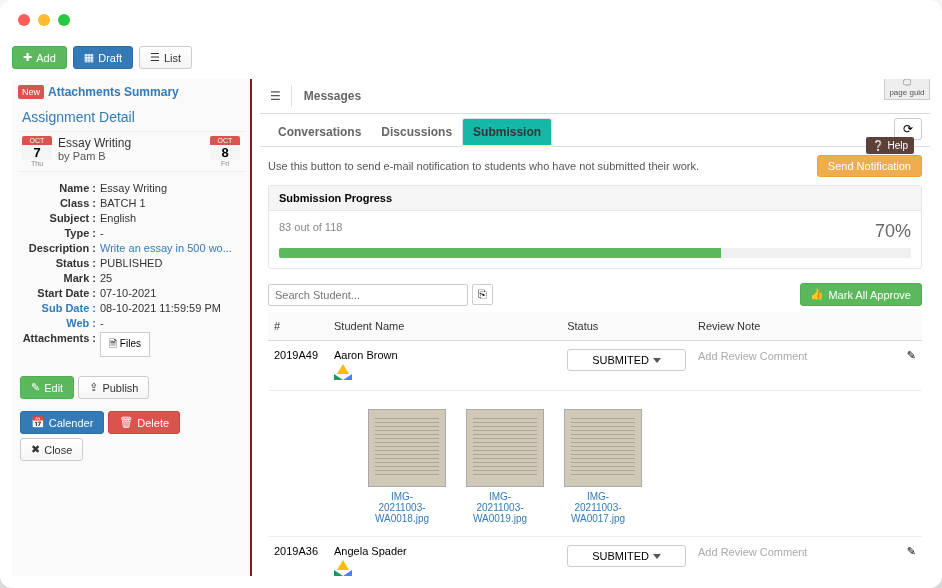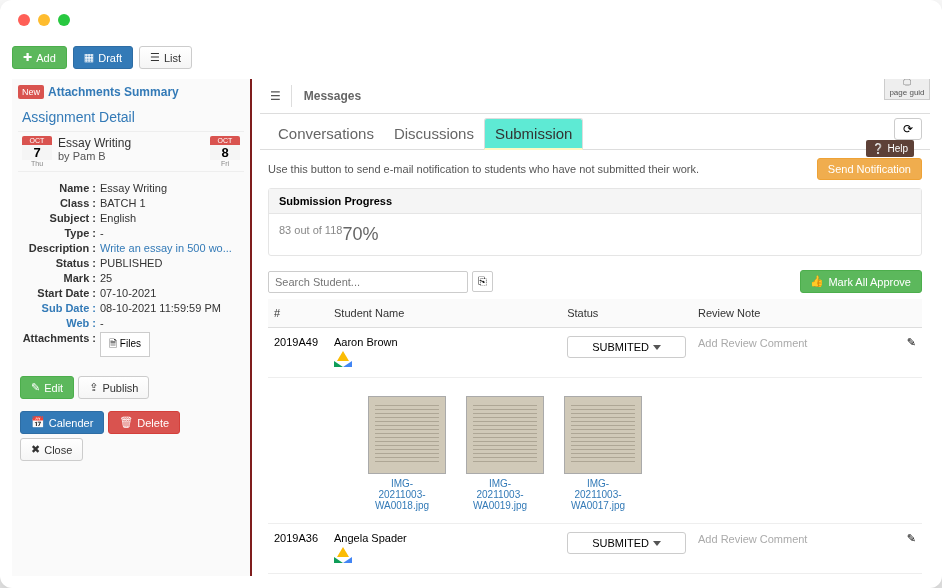--- a/index.html
+++ b/index.html
@@ -39,28 +39,28 @@
 .detail-list .val { flex: 1; color: #333; white-space: nowrap; overflow: hidden; text-overflow: ellipsis; }
 .detail-list .val.link { color: #337ab7; }
 .btn-files { background: #fff; border: 1px solid #ccc; padding: 3px 8px; font-size: 10px; }
 .detail-actions { padding: 6px 2px; display: flex; gap: 4px; flex-wrap: wrap; }
 .right { flex: 1; min-height: 0; display: flex; flex-direction: column; position: relative; padding-left: 8px; overflow: hidden;}
 .msg-header { display: flex; align-items: center; border-bottom: 1px solid #ddd; padding: 6px 0; position: relative;}
 .msg-header .ham { padding: 4px 10px; border-right: 1px solid #ddd; font-size: 12px; color: #555;}
 .msg-header .title { font-weight: bold; color: #666; padding-left: 12px; font-size: 12px;}
 .page-guide { position: absolute; right: 0; top: -4px; background: #eee; border: 1px solid #ccc; width: 46px; text-align: center; font-size: 8px; color: #555; padding: 2px 0;}
 .tabs-row { display: flex; align-items: center; border-bottom: 1px solid #ddd; padding: 4px 8px 0; position: relative; }
-.tab { padding: 6px 10px; font-size: 15px; color: #666; cursor: pointer; }
-.tab.active { border: 1px solid #ddd; border-bottom: 2px solid #fff9c4; background: #5eead4; color: #333; margin-bottom: -1px; border-radius: 3px 3px 0 0;}
+.tab { padding: 6px 10px; font-size: 12px; color: #666; cursor: pointer; font-weight: bold; }
+.tab.active { border: 1px solid #ddd; border-bottom: 2px solid #fff9c4; background: #14b8a6; color: #333; margin-bottom: -1px; border-radius: 3px 3px 0 0;}
 .refresh-btn { position: absolute; right: 8px; top: 4px; border: 1px solid #ccc; background: #fff; padding: 3px 8px; border-radius: 3px; font-size: 12px; }
 .notif-bar { display: flex; align-items: center; justify-content: space-between; padding: 8px 8px; font-size: 11px; color: #555; position: relative;}
 .help-badge { position: absolute; right: 16px; top: -10px; background: #5d4037; color: #fff; font-size: 10px; padding: 3px 6px; border-radius: 2px; z-index: 2;}
 .progress-card { border: 1px solid #e5e5e5; margin: 0 8px 8px; border-radius: 3px;}
 .progress-card .hdr { background: #f5f5f5; padding: 6px 10px; font-weight: bold; font-size: 11px; border-bottom: 1px solid #e5e5e5;}
-.progress-card .body { padding: 10px; display: flex; flex-direction: row; gap: 6px;}
+.progress-card .body { padding: 10px; display: flex; flex-direction: column; gap: 6px;}
 .progress-top { display: flex; justify-content: space-between; color: #888; font-size: 11px;}
 .progress-top .pct { font-size: 18px; color: #666;}
 .progress-bar { height: 10px; background: #f0f0f0; border-radius: 2px; overflow: hidden;}
 .progress-fill { height: 100%; background: #5cb85c; }
 .search-row { display: flex; align-items: center; padding: 6px 8px; gap: 4px;}
 .search-input { border: 1px solid #ccc; padding: 4px 6px; font-size: 11px; width: 200px; border-radius: 2px;}
 .csv-icon { font-size: 11px; cursor: pointer; border: 1px solid #ccc; padding: 3px 5px; border-radius: 2px;}
 .search-row .spacer { flex: 1; }
 .table { width: calc(100% - 16px); margin: 0 8px; border-collapse: collapse; }
 .table th { text-align: left; font-size: 11px; color: #333; padding: 8px 6px; border-bottom: 1px solid #ddd; font-weight: normal; background: #fafafa;}

